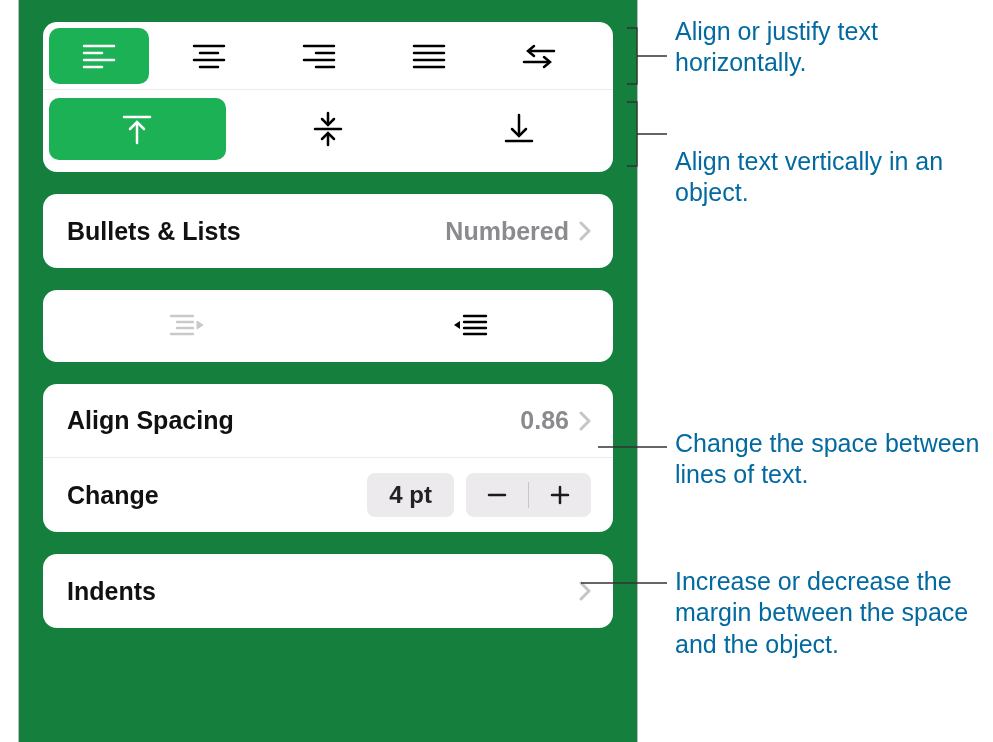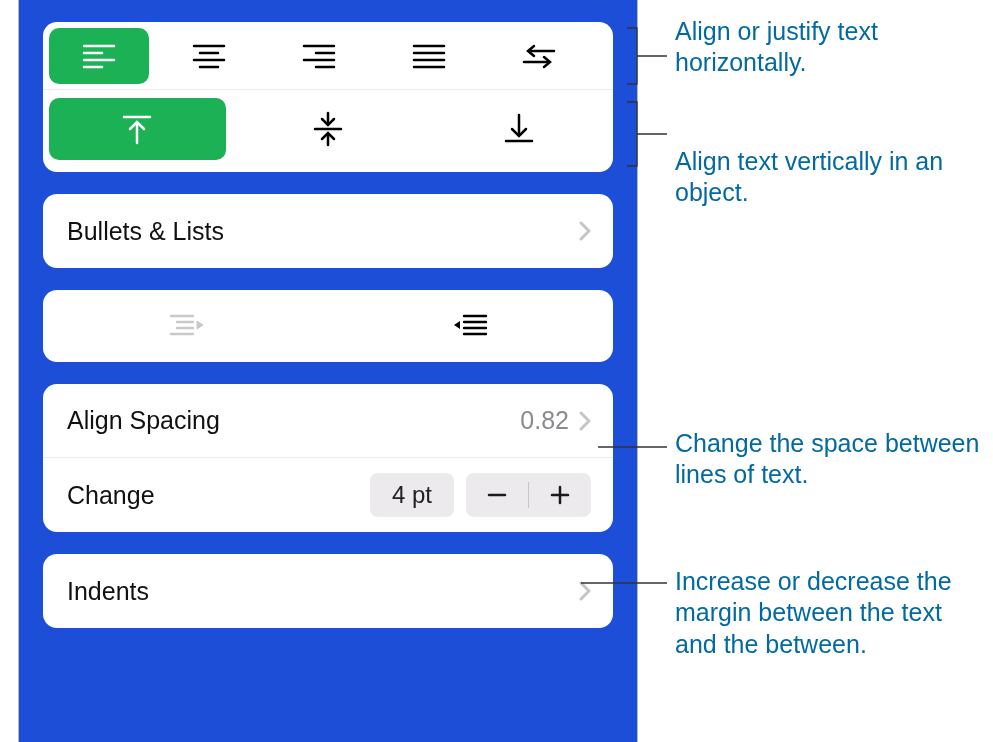--- a/index.html
+++ b/index.html
@@ -10,24 +10,25 @@
     width: 993px;
     height: 742px;
     position: relative;
   }
   .panel-wrap {
     position: absolute;
     left: 18px;
     top: 0;
     width: 620px;
     height: 742px;
-    background: #1d4ed8;
+    background: #15803d;
     border-left: 1.5px solid #b9b9bb;
     border-right: 1.5px solid #b9b9bb;
     padding: 22px 24px 0 24px;
+    font-weight: bold;
   }
   .group-card {
     background: #fff;
     border-radius: 14px;
     overflow: hidden;
     margin-bottom: 22px;
   }
   .h-align-row {
     display: flex;
     align-items: center;
@@ -241,20 +242,21 @@
           </g>
         </svg>
       </div>
     </div>
   </div>
 
   <div class="group-card">
     <div class="row">
       <span class="row-label">Bullets &amp; Lists</span>
       <span style="display:flex;align-items:center;">
+        <span class="row-value">Numbered</span>
         <span class="chev">
           <svg width="12" height="20">
               <polyline points="2,2 10,10 2,18" fill="none" stroke="#c5c5c9" stroke-width="3" stroke-linecap="round" stroke-linejoin="round"></polyline>
             </svg>
         </span>
       </span>
     </div>
   </div>
 
   <div class="group-card">
@@ -281,21 +283,21 @@
           <polygon points="0,12 6,8 6,16" fill="#000"></polygon>
         </svg>
       </div>
     </div>
   </div>
 
   <div class="group-card">
     <div class="row">
       <span class="row-label">Align Spacing</span>
       <span style="display:flex;align-items:center;">
-        <span class="row-value">0.82</span>
+        <span class="row-value">0.86</span>
         <span class="chev">
           <svg width="12" height="20">
               <polyline points="2,2 10,10 2,18" fill="none" stroke="#c5c5c9" stroke-width="3" stroke-linecap="round" stroke-linejoin="round"></polyline>
             </svg>
         </span>
       </span>
     </div>
     <div class="row">
       <span class="row-label">Change</span>
       <div class="stepper-group">
@@ -329,21 +331,21 @@
           </svg>
       </span>
     </div>
   </div>
 
 </div>
 
 <div class="callout" style="left:675px; top:16px; width:300px;">Align or justify text horizontally.</div>
 <div class="callout" style="left:675px; top:112px; width:300px;margin-top:34px;">Align text vertically in an object.</div>
 <div class="callout" style="left:675px; top:428px; width:310px;">Change the space between lines of text.</div>
-<div class="callout" style="left:675px; top:566px; width:310px;">Increase or decrease the margin between the text and the between.</div>
+<div class="callout" style="left:675px; top:566px; width:310px;">Increase or decrease the margin between the space and the object.</div>
 
 <svg class="leader" style="left:0;top:0;width:993px;height:742px;">
   <g stroke="#333" stroke-width="1.3" fill="none">
 
     <path d="M627 28 L637 28 L637 84 L627 84 M637 56 L667 56"></path>
 
     <path d="M627 102 L637 102 L637 166 L627 166 M637 134 L667 134"></path>
 
     <path d="M598 447 L667 447"></path>
 

